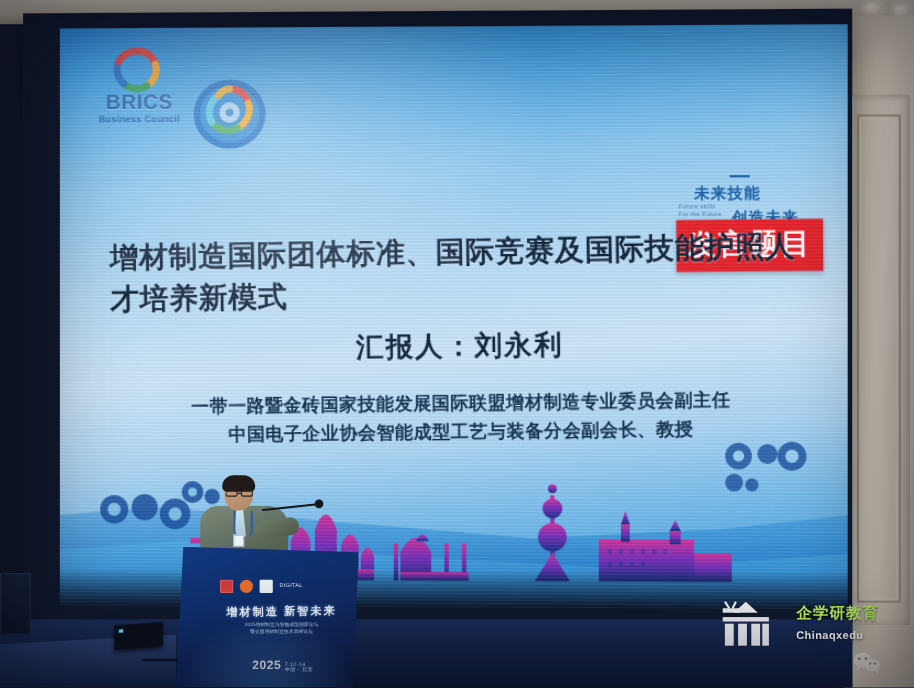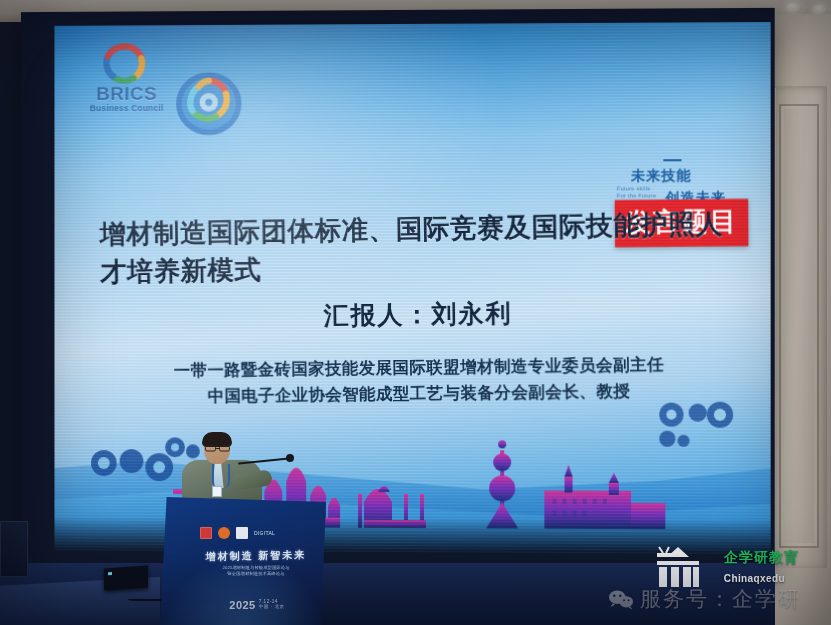--- a/index.html
+++ b/index.html
@@ -176,21 +176,21 @@
     transform: rotate(-1deg);
     text-shadow:0 0 3px rgba(160,210,255,.6);
   }
   .podium-sub{
     position:absolute; left:34px; top:68px; width:124px; text-align:center;
     color:#b9d2ee; font-size:4.3px; line-height:6px; letter-spacing:.1px;
   }
   .podium-date{
     position:absolute; left:44px; bottom:14px; width:106px; text-align:center;
     color:#e7f0fa; font-size:11px; font-weight:bold; letter-spacing:.5px;
-    display:flex; align-items:flex-start; justify-content:center; gap:3px;
+    display:flex; align-items:flex-end; justify-content:center; gap:3px;
   }
   .podium-date small{font-size:4.6px; line-height:5px; text-align:left; font-weight:normal; color:#cfe0f3;}
 
   .speaker{ position:absolute; left:176px; top:432px; width:96px; height:80px; }
   .spk-head{
     position:absolute; left:28px; top:2px; width:26px; height:30px; border-radius:48% 48% 45% 45%;
     background: linear-gradient(160deg,#caa386 0%, #b08966 100%);
   }
   .spk-hair{
     position:absolute; left:26px; top:0px; width:30px; height:15px;
@@ -259,21 +259,21 @@
   }
 
   
   .watermark{ position:absolute; right:12px; bottom:6px; width:220px; height:80px; }
   .wm-brandmark{
     position:absolute; right:118px; bottom:30px; width:46px; height:44px;
     opacity:.93;
   }
   .wm-name{
     position:absolute; right:20px; bottom:52px;
-    color:#22c55e; font-size:14px; font-weight:bold; letter-spacing:1px;
+    color:#bef264; font-size:14px; font-weight:bold; letter-spacing:1px;
     font-family:"Liberation Serif", serif;
     text-shadow:0 1px 2px rgba(0,0,0,.6);
   }
   .wm-en{
     position:absolute; right:34px; bottom:35px;
     color:#ffffff; font-size:10px; font-weight:bold; letter-spacing:.4px;
     text-shadow:0 1px 2px rgba(0,0,0,.6);
   }
   .wm-service{
     position:absolute; right:18px; bottom:6px;
@@ -504,18 +504,17 @@
       <svg class="wechat-ic" viewBox="0 0 34 28">
         <ellipse cx="12" cy="11" rx="11" ry="9" fill="#fff"></ellipse>
         <path d="M6 19 l-3 5 6-3z" fill="#fff"></path>
         <circle cx="8" cy="9" r="1.7" fill="#24324d"></circle>
         <circle cx="16" cy="9" r="1.7" fill="#24324d"></circle>
         <ellipse cx="24" cy="17" rx="9" ry="7.5" fill="#fff"></ellipse>
         <path d="M29 23 l3 4-5-2z" fill="#fff"></path>
         <circle cx="21" cy="15" r="1.4" fill="#24324d"></circle>
         <circle cx="27" cy="15" r="1.4" fill="#24324d"></circle>
       </svg>
-      <span>服务号：企学研</span>
     </div>
   </div>
 
   <div class="vignette"></div>
 </div>
 
 </body></html>

